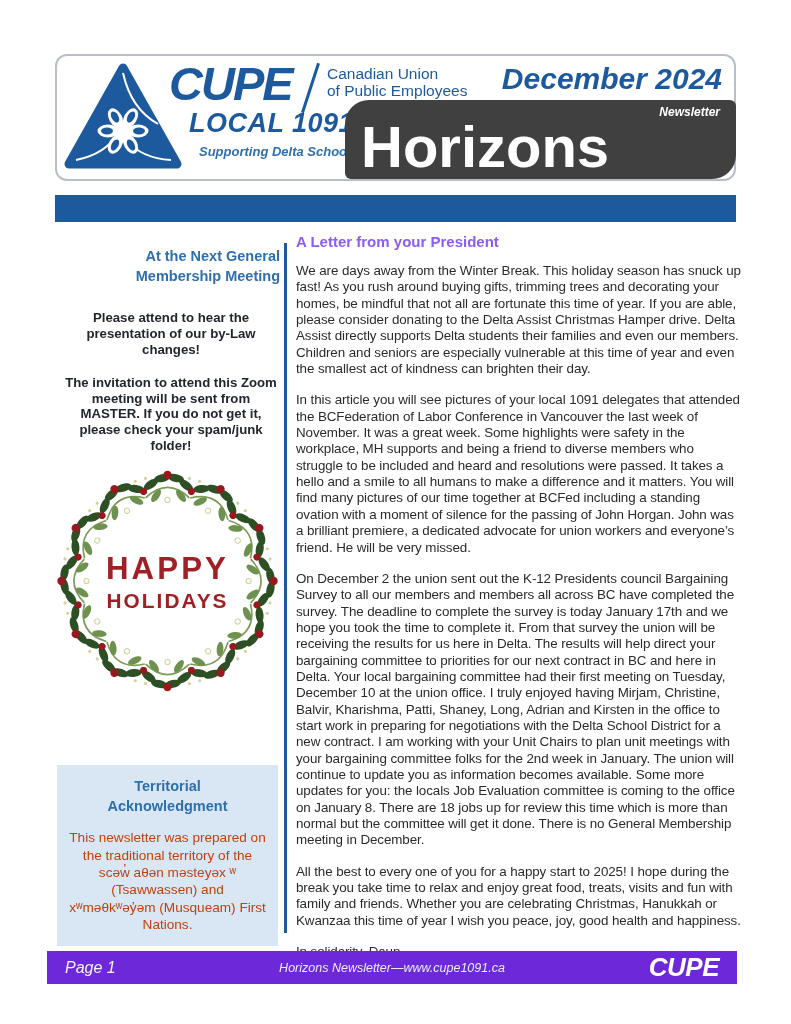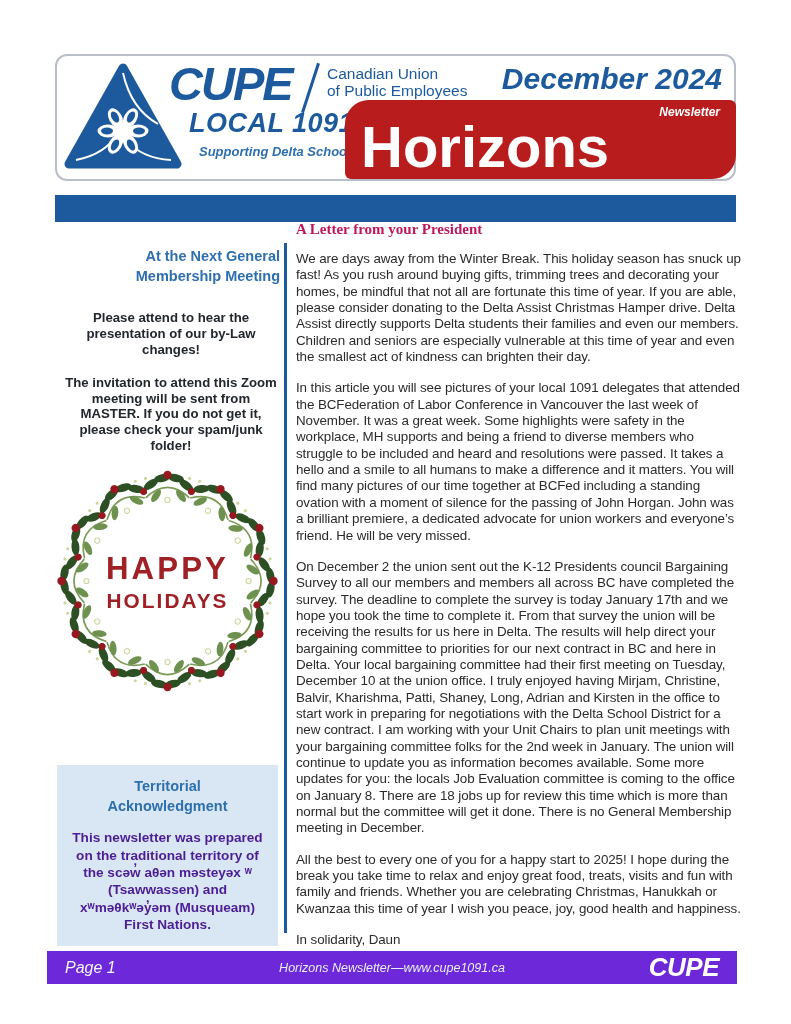--- a/index.html
+++ b/index.html
@@ -14,21 +14,21 @@
          color:#1c5a9d;letter-spacing:-2px;}
   .brand-slash{position:absolute;left:252px;top:6px;height:52px;border-left:3px solid #1c5a9d;
                transform:rotate(18deg);}
   .brand-sub{position:absolute;left:270px;top:9px;font-size:15.5px;color:#1c5a9d;line-height:1.12;}
   .local{position:absolute;left:132px;top:52px;font-size:27px;font-weight:bold;font-style:italic;
          color:#1c5a9d;letter-spacing:0.5px;}
   .tagline{position:absolute;left:142px;top:88px;font-size:13px;font-weight:bold;font-style:italic;
            color:#2e6fae;}
   .issue-date{position:absolute;right:12px;top:6px;font-size:30px;font-weight:bold;font-style:italic;
               color:#1c5a9d;}
-  .horizons-box{position:absolute;left:288px;top:44px;width:391px;height:79px;background:#b91c1c;
+  .horizons-box{position:absolute;left:288px;top:44px;width:391px;height:79px;background:#404040;
                 border-radius:24px 6px 24px 6px;}
   .newsletter-label{position:absolute;right:16px;top:5px;font-size:12px;font-weight:bold;
                     font-style:italic;color:#ffffff;}
   .horizons-title{position:absolute;left:16px;bottom:1px;font-size:58px;font-weight:bold;
                   color:#ffffff;line-height:1.05;letter-spacing:0px;}
 
   
   .top-rule{position:absolute;left:55px;top:195px;width:681px;height:27px;background:#1c5a9d;}
   .v-rule{position:absolute;left:284px;top:243px;width:3px;height:690px;background:#1c5a9d;}
 
@@ -36,26 +36,26 @@
   .sidebar{position:absolute;left:57px;top:247px;width:228px;text-align:center;color:#22272e;}
   .sb-heading{margin:0 auto 24px;width:218px;font-size:14.5px;font-weight:bold;color:#2e6fae;
               line-height:1.35;text-align:right;}
   .sb-text{margin:0 auto 17px;width:212px;font-size:13.2px;font-weight:bold;line-height:1.2;
            color:#22272e;}
   .wreath-wrap{position:absolute;left:50px;top:450px;width:235px;height:262px;}
   .territorial{position:absolute;left:57px;top:765px;width:221px;height:181px;background:#d9e6f3;
                box-sizing:border-box;padding:12px 10px 0;text-align:center;}
   .terr-heading{margin:0 auto 13px;width:150px;font-size:14.5px;font-weight:bold;color:#2e6fae;
                 line-height:1.35;}
-  .terr-body{margin:4px auto;width:198px;font-size:13.6px;font-weight:bold;line-height:1.28;
-             color:#4c1d95;}
+  .terr-body{margin:4px auto;width:198px;font-size:13.6px;font-weight:normal;line-height:1.28;
+             color:#c2410c;}
 
   
   .article{position:absolute;left:296px;top:221px;width:445px;}
-  .article h1{margin:0 0 13px;font-size:15px;font-weight:bold;color:#be185d;font-family:Liberation Serif, serif;}
+  .article h1{margin:12px 0 13px;font-size:15px;font-weight:bold;color:#8b5cf6;}
   .article p{margin:0 0 15px;font-size:13.4px;line-height:1.22;color:#2b2b2b;
              letter-spacing:-0.1px;}
 
   
   .footer-bar{position:absolute;left:47px;top:951px;width:690px;height:33px;background:#6d28d9;
               display:flex;align-items:center;box-sizing:border-box;padding:0 18px;}
   .footer-page{font-size:16px;font-style:italic;color:#f2f6fa;}
   .footer-center{position:absolute;left:50%;transform:translateX(-50%);font-size:12.5px;
                  font-style:italic;color:#e8eef5;}
   .footer-brand{margin-left:auto;font-size:26px;font-weight:bold;font-style:italic;color:#ffffff;

